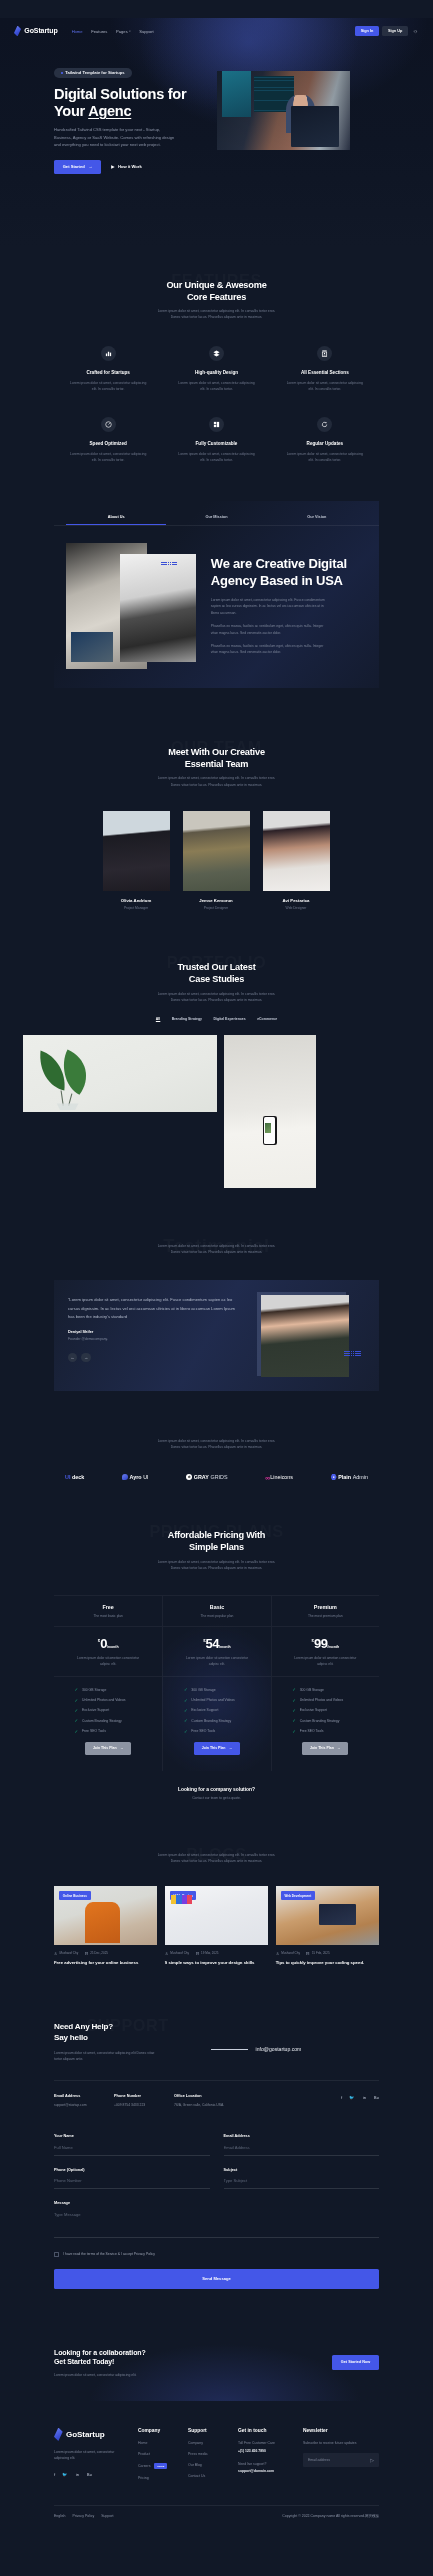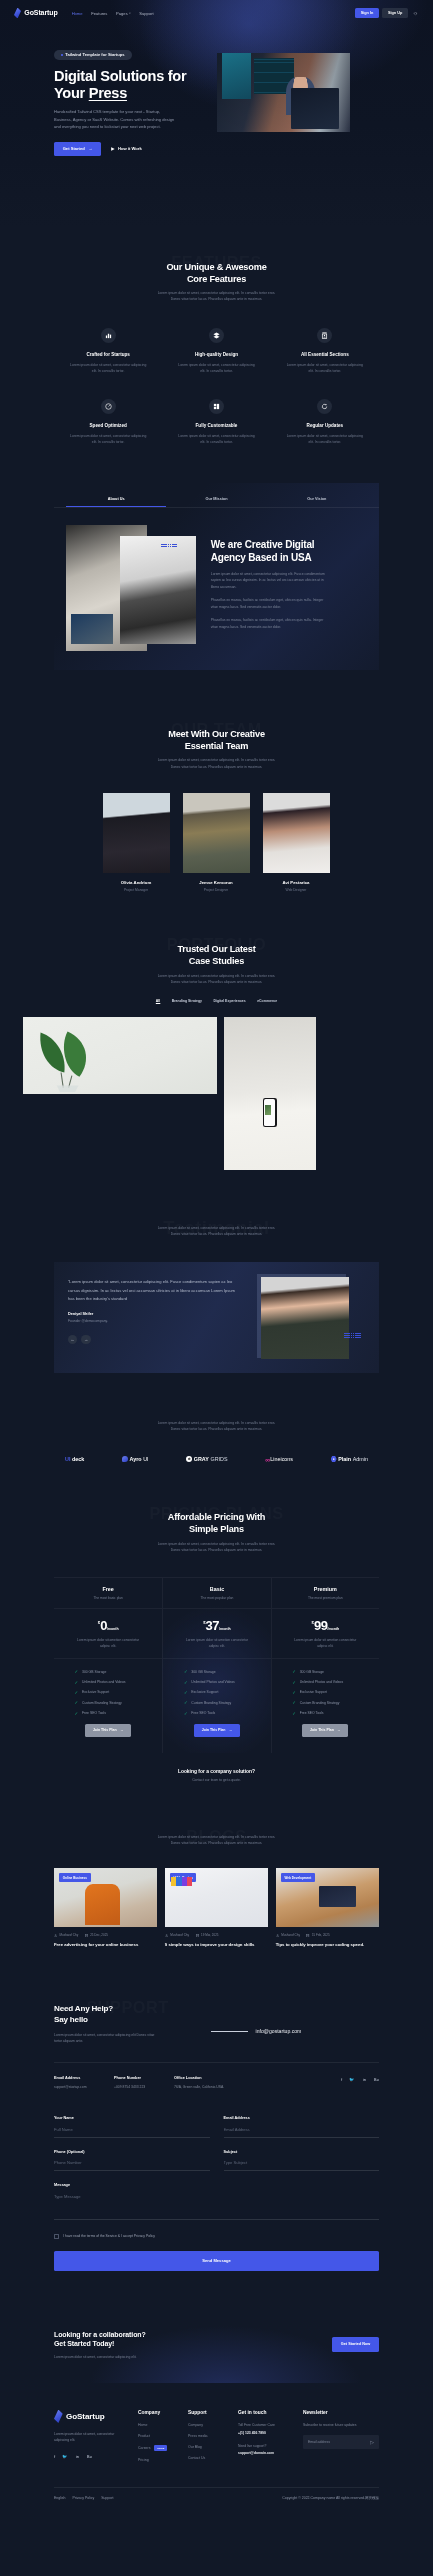--- a/index.html
+++ b/index.html
@@ -13,20 +13,21 @@
   .wrap { width: 433px; position: relative; }
 
   
   .hero {
     position: relative;
     height: 228px;
     background:
       radial-gradient(ellipse 228px 141px at 62% 0%, rgba(58,74,160,0.45), rgba(17,24,39,0) 70%),
       linear-gradient(180deg, #0d1322 0%, #0e1524 55%, #111827 100%);
     overflow: hidden;
+    margin-top: 18px;
   }
   .hero-glow {
     position:absolute; left:135px; top:-65px; width:228px; height:179px;
     background: radial-gradient(ellipse at center, rgba(75,99,214,0.33), rgba(17,24,39,0) 68%);
     pointer-events:none;
   }
   .navbar {
     position: relative; z-index: 5;
     height: 26px; display: flex; align-items: center;
     padding: 0 14px;
@@ -181,21 +182,21 @@
   .about-img-b {
     position:absolute; left:54px; top:13px; width:76px; height:108px;
     background: linear-gradient(170deg,#f1f1f1 0%,#cfcfcf 38%,#4c4c4c 55%,#2b2b2b 78%,#9b9b9b 100%);
   }
   .wave {
     position:absolute; left:95px; top:18.4px; width: 16.3px; height: 8.7px;
     background: repeating-linear-gradient(180deg, #3a4fd6 0 0.5px, transparent 0.5px 2.2px);
     mask-image: repeating-linear-gradient(90deg, #000 0 1.6px, transparent 1.6px 2.2px);
   }
   .about-txt { flex:1; padding-left: 9.8px; padding-top: 15px; }
-  .about-h2 { font-size: 10px; line-height:1.3; font-weight:700; letter-spacing:-0.2px; }
+  .about-h2 { font-size: 13px; line-height:1.3; font-weight:700; letter-spacing:-0.2px; }
   .about-p { margin-top: 6.5px; font-size: 3.4px; line-height:1.95; color:#7b8498; max-width: 116px; }
 
   
   .team { padding: 31px 0 21.7px; }
   .team-grid { margin: 23px auto 0; width: 228px; display:flex; gap: 13px; }
   .team-card { width: 67px; text-align:center; }
   .team-photo { width: 67px; height: 80px; }
   .tp1 { background: linear-gradient(175deg,#ced7dd 0 28%, #1b1b22 30%, #2a2730 70%, #1d1b22 100%); }
   .tp2 { background: linear-gradient(175deg,#c9c6bd 0 22%, #5e5746 26%, #8a7c55 48%, #5a6050 75%, #4b5344 100%); }
   .tp3 { background: linear-gradient(175deg,#dcdcdc 0 20%, #2b2026 24%, #b98d76 46%, #e3e0dc 70%, #f0eeec 100%); }
@@ -473,21 +474,21 @@
     </nav>
 
     <div class="hero-body">
       <div class="hero-left">
         <div class="pill">
           <span class="pill-dot"></span>
           <span>Tailwind Template for Startups</span>
         </div>
         <h1 class="hero-h1">
           <span>Digital Solutions for</span><br>
-          <span>Your </span><u>Press</u>
+          <span>Your </span><u>Agenc</u>
         </h1>
         <p class="hero-sub">Handcrafted Tailwind CSS template for your next - Startup, Business, Agency or SaaS Website. Comes with refreshing design and everything you need to kickstart your next web project.</p>
         <div class="hero-cta">
           <button class="btn-primary">
             <span>Get Started</span>
             <span>→</span>
           </button>
           <button class="btn-ghost">
             <span>▶</span>
             <span>How it Work</span>
@@ -771,21 +772,21 @@
           </button>
         </div>
       </div>
 
       <div class="price-col featured">
         <div class="price-head">
           <div class="price-plan">Basic</div>
           <div class="price-tag">The most popular plan</div>
         </div>
         <div class="price-amount">
-          <span class="cur">$</span><span class="num">37</span><span class="per">/month</span>
+          <span class="cur">$</span><span class="num">54</span><span class="per">/month</span>
         </div>
         <div class="price-note">Lorem ipsum dolor sit ametion consectetur adipisc elit.</div>
         <div class="price-sep"></div>
         <div class="price-feats">
           <div class="pf-item">
               <span class="pf-check">✓</span>
               <span class="pf-label">300 GB Storage</span>
             </div>
           <div class="pf-item">
               <span class="pf-check">✓</span>

